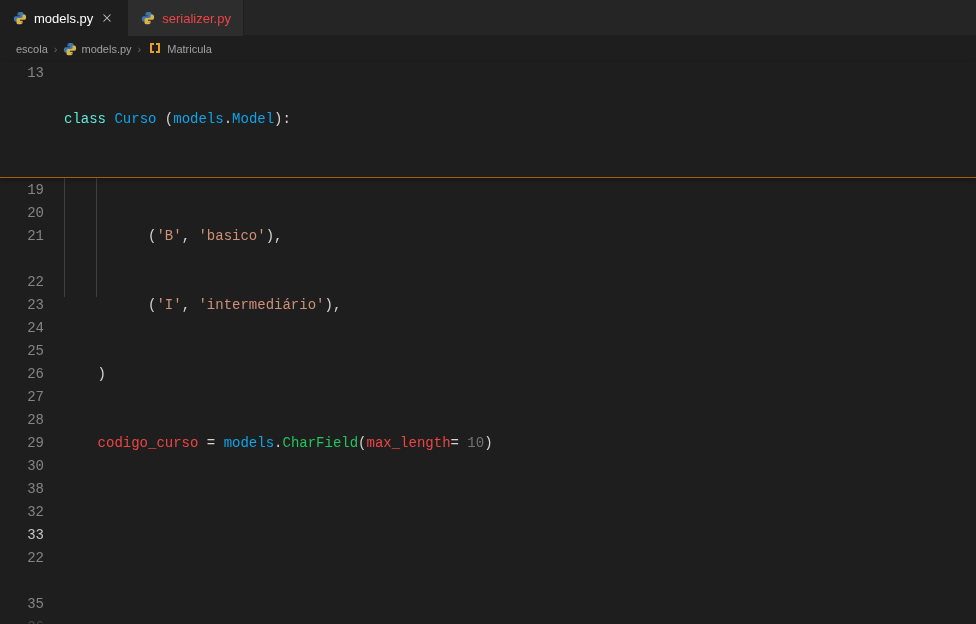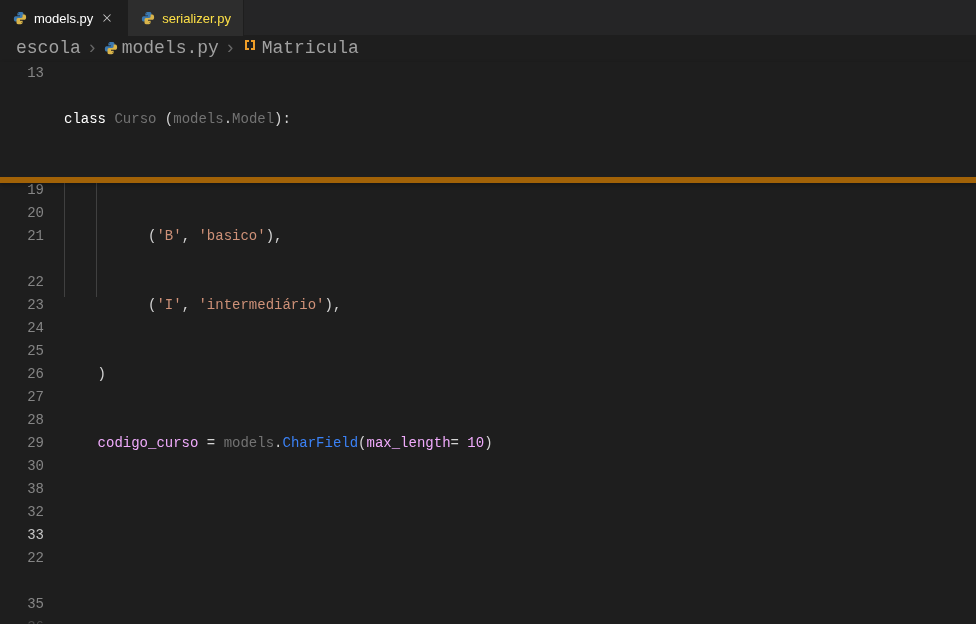--- a/index.html
+++ b/index.html
@@ -17,21 +17,21 @@
     background: #252526;
     height: 36px;
     border-bottom: 1px solid #1e1e1e;
   }
   .tab {
     display: flex;
     align-items: center;
     padding: 0 12px;
     height: 36px;
     background: #2d2d2d;
-    color: #fde047;
+    color: #ef4444;
     cursor: pointer;
     border-right: 1px solid #1e1e1e;
     gap: 6px;
     font-family: 'Segoe UI', sans-serif;
     font-size: 13px;
   }
   .tab.active {
     background: #1e1e1e;
     color: #ffffff;
   }
@@ -45,27 +45,27 @@
   .tab-close {
     width: 16px;
     height: 16px;
     display: flex;
     align-items: center;
     justify-content: center;
     color: #d4d4d4;
   }
   .breadcrumbs {
     display: flex;
-    align-items: flex-end;
+    align-items: center;
     padding: 4px 16px;
     height: 26px;
     background: #1e1e1e;
     color: #a0a0a0;
-    font-family: Liberation Mono, monospace;
-    font-size: 18px;
+    font-family: Liberation Sans, sans-serif;
+    font-size: 11px;
     gap: 4px;
     box-shadow: 0 1px 0 rgba(0,0,0,0.3);
   }
   .crumb {
     display: flex;
     align-items: center;
     gap: 4px;
   }
   .crumb-sep {
     color: #666;
@@ -94,41 +94,41 @@
     padding-top: 2px;
     position: relative;
   }
   .line { height: 23px; }
   .sticky {
     position: absolute;
     top: 62px;
     left: 0;
     right: 0;
     background: #1e1e1e;
-    border-bottom: 6px solid #a16207;
+    border-bottom: 1px solid #a16207;
     z-index: 5;
     display: flex;
     box-shadow: 0 2px 4px rgba(0,0,0,0.3);
   }
   .sticky .gutter { padding-top: 0; }
   .sticky .code { padding-top: 0; }
   .indent-guide {
     position: absolute;
     top: 0;
     bottom: 0;
     width: 1px;
     background: #404040;
   }
   
-  .kw { color: #ffffff; }
-  .cls { color: #737373; font-family: Liberation Mono, monospace; }
-  .fn { color: #3b82f6; }
+  .kw { color: #5eead4; }
+  .cls { color: #0ea5e9; font-family: Liberation Mono, monospace; }
+  .fn { color: #22c55e; }
   .str { color: #ce9178; }
-  .prm { color: #f0abfc; }
-  .num { color: #f0abfc; }
+  .prm { color: #ef4444; }
+  .num { color: #737373; }
   .symbol-icon { color: #ee9d28; }
   .minimap {
     width: 10px;
     background: #1e1e1e;
   }
 </style>
 </head>
 <body>
 
 <div class="tabs">

